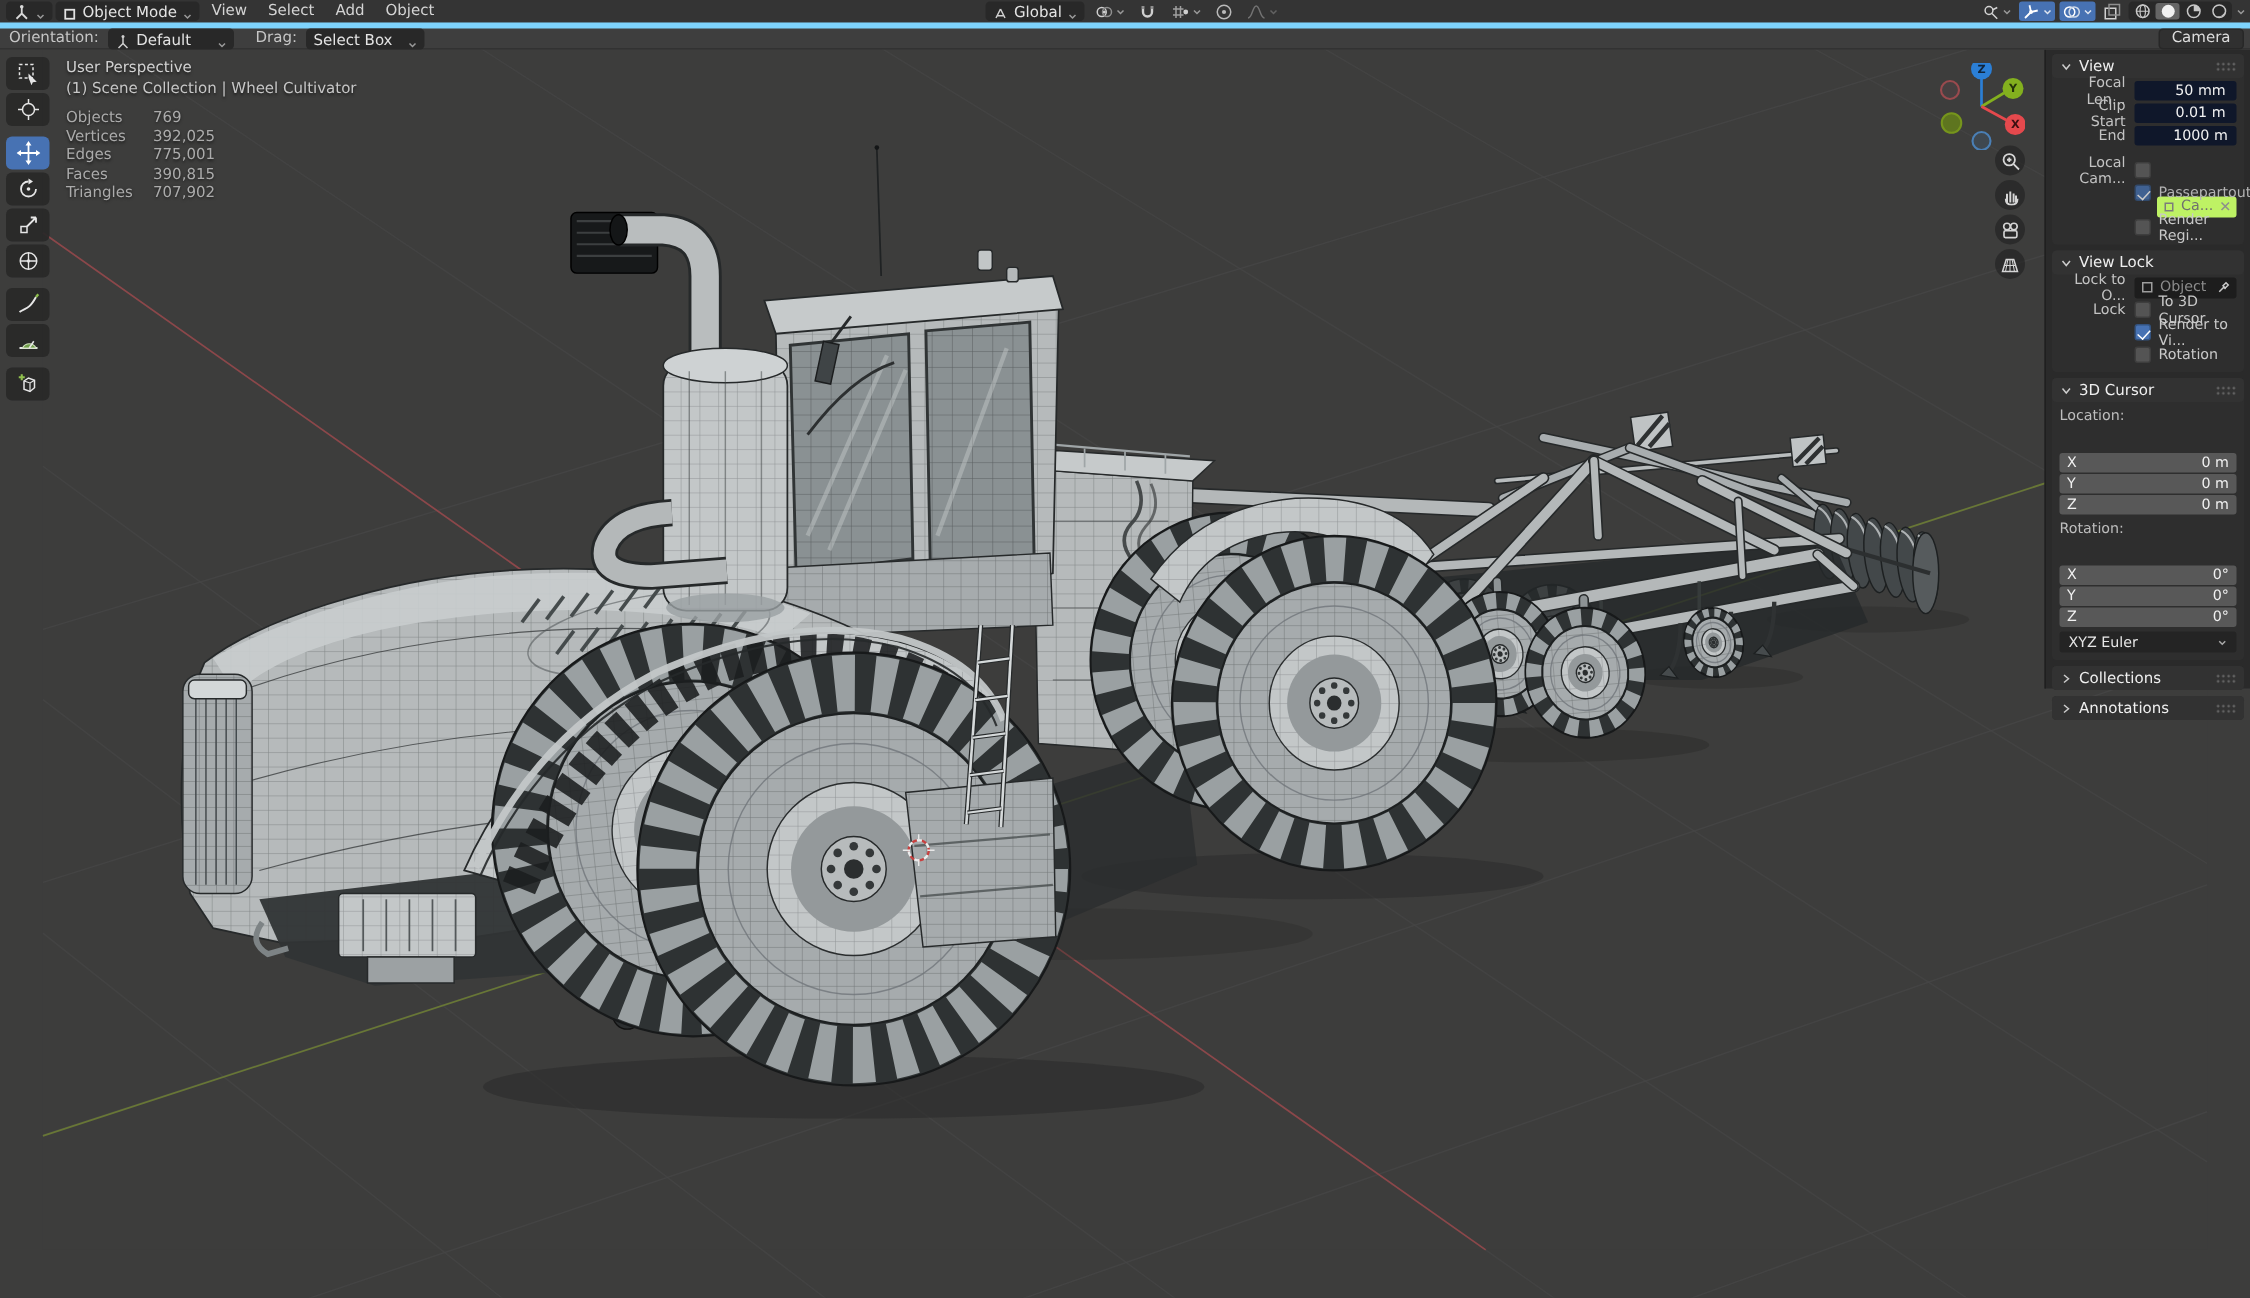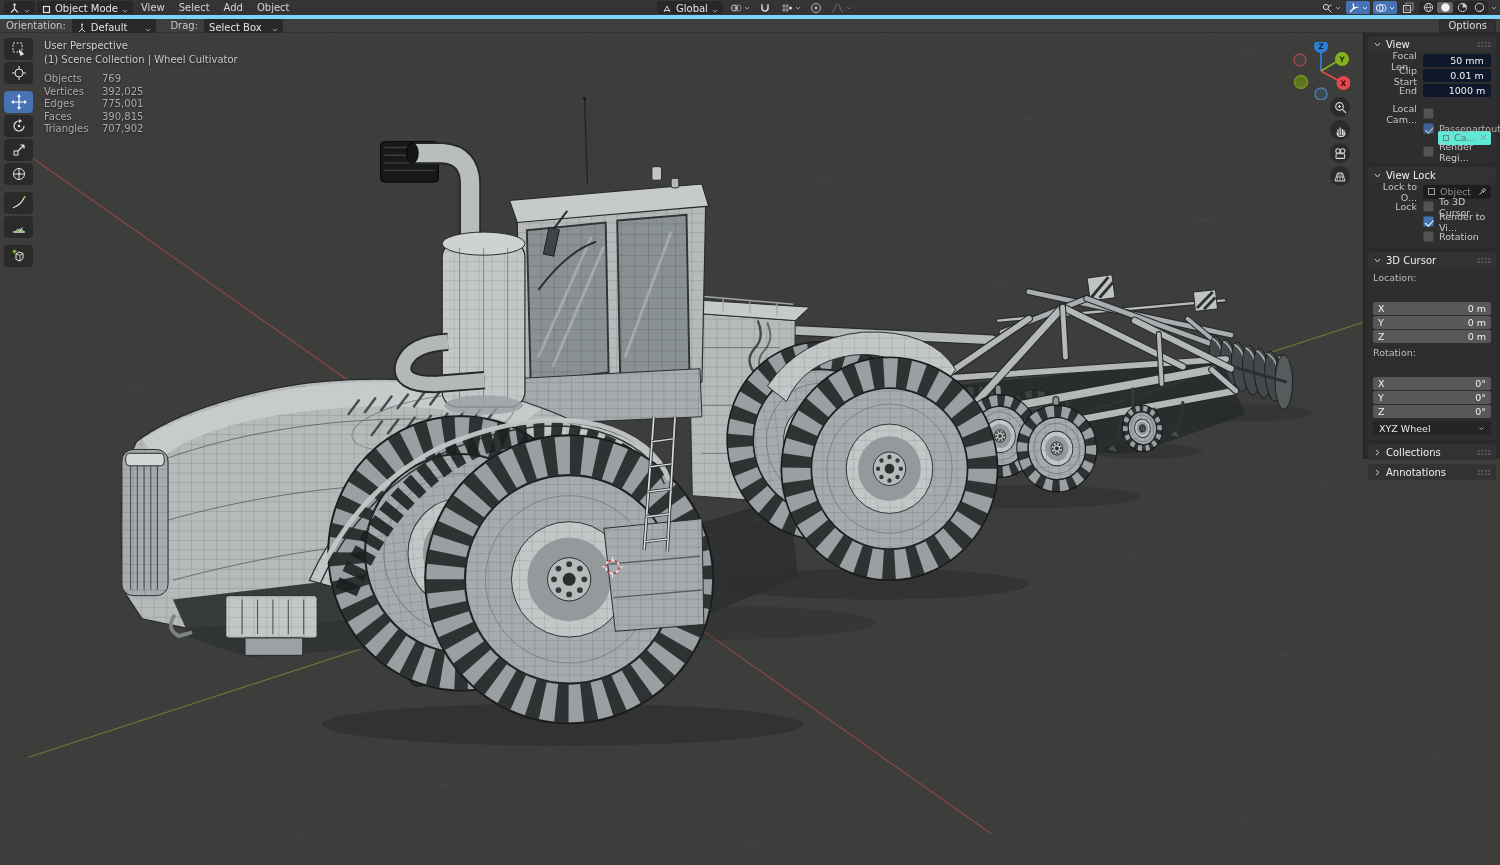--- a/index.html
+++ b/index.html
@@ -54,21 +54,21 @@
     justify-content:center; color:#f1f1f1;padding-left:20px; }
   .numrow { flex:1; background:#585858; border-radius:2px; height:13px; display:flex; align-items:center;
     justify-content:space-between; padding:0 5px; color:#f1f1f1; margin:0 5px 1px 5px; }
   .cb { width:11px; height:11px; border-radius:2px; background:#545454; border:1px solid #3e3e3e;
     flex:none; position:relative; }
   .cb.on { background:#4772b3; border-color:#33527e; }
   .cb.on:after { content:""; position:absolute; left:2.5px; top:0.5px; width:3.5px; height:6.5px;
     border:solid #fff; border-width:0 1.5px 1.5px 0; transform:rotate(42deg); }
   .objfield { flex:1; background:#1d1d1d; border-radius:2px; height:14px; display:flex; align-items:center;
     gap:4px; padding:0 4px; color:#8b8b8b; }
-  .objfield.dim { background:#5eead4; color:#6f6f6f;margin-top:48px; }
+  .objfield.dim { background:#bef264; color:#6f6f6f;margin-top:48px; }
   .dropdown { background:#242424; border-radius:2px; height:14px; display:flex; align-items:center;
     padding:0 6px; color:#e7e7e7; margin:3px 5px 0 5px; }
   .dropdown .chev { margin-left:auto; }
   .sublabel { margin:4px 5px 19px 5px; color:#bdbdbd; }
   .gap8 { height:8px; }
   svg { display:block; }
 </style>
 </head>
 <body>
 
@@ -227,21 +227,21 @@
       <path d="M1 2l2 2 2-2" stroke="#9a9a9a" fill="none"></path>
       </svg>
   </span>
   <span style="margin-left:8px">Drag:</span>
   <span class="pill">
     <span>Select Box</span>
     <svg width="6" height="6" viewBox="0 0 6 6" style="margin-left:6px">
       <path d="M1 2l2 2 2-2" stroke="#9a9a9a" fill="none"></path>
       </svg>
   </span>
-  <span class="options-btn">Options</span>
+  <span class="options-btn">Camera</span>
 </div>
 
 <div class="viewport">
   <svg class="scene" width="1500" height="832" viewBox="0 33 1500 865">
     <defs>
       <pattern id="wireA" width="13" height="10" patternUnits="userSpaceOnUse">
         <rect width="13" height="10" fill="#b6babb"></rect>
           <path d="M0 0H13M0 0V10" stroke="rgba(40,44,45,.38)" stroke-width=".7" fill="none"></path>
         </pattern>
       <pattern id="wireB" width="13" height="10" patternUnits="userSpaceOnUse">
@@ -922,21 +922,21 @@
         </div>
       <div class="numrow">
           <span>Y</span>
           <span>0°</span>
         </div>
       <div class="numrow">
           <span>Z</span>
           <span>0°</span>
         </div>
       <div class="dropdown">
-        <span>XYZ Wheel</span>
+        <span>XYZ Euler</span>
         <svg class="chev" width="7" height="7" viewBox="0 0 7 7">
             <path d="M1.5 2.5l2 2 2-2" stroke="#aaaaaa" fill="none"></path>
           </svg>
       </div>
     </div>
 
     <div class="panel flat">
       <div class="phead">
         <svg width="9" height="9" viewBox="0 0 9 9" style="transform:rotate(-90deg)">
             <path d="M2 3l2.5 3L7 3" stroke="#cccccc" fill="none"></path>

